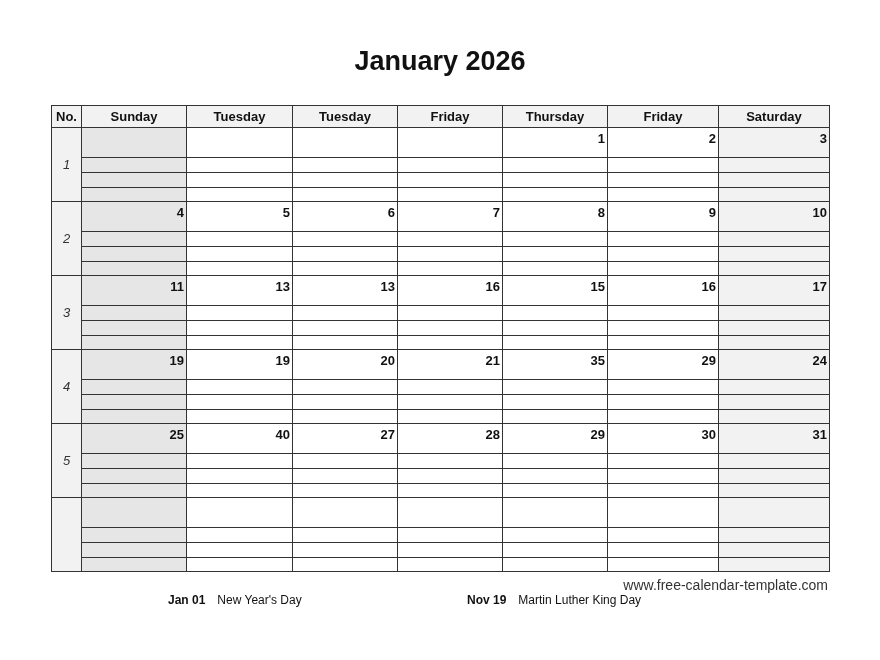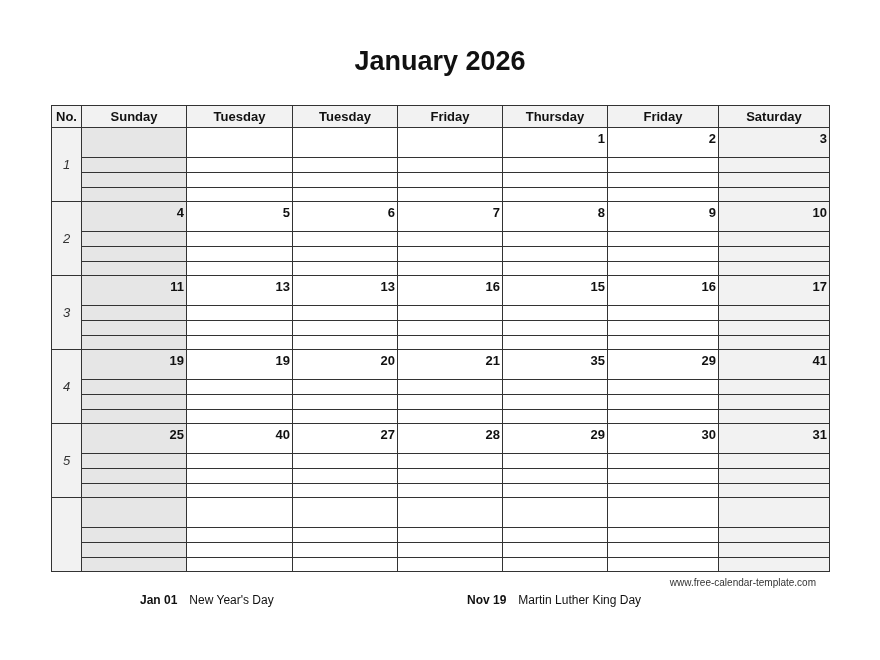--- a/index.html
+++ b/index.html
@@ -7,21 +7,21 @@
   .title{position:absolute;left:0;width:880px;top:46px;text-align:center;font-size:27px;font-weight:bold;}
   .cal{position:absolute;left:51px;top:105px;border-collapse:collapse;table-layout:fixed;}
   .cal th,.cal td{border:1px solid #333;padding:0;}
   .cal th{height:21px;background:#f2f2f2;font-size:13px;font-weight:bold;text-align:center;}
   .cal td.no{background:#f2f2f2;text-align:center;font-style:italic;font-size:13px;color:#333;}
   .cal td.day{vertical-align:top;height:73px;position:relative;}
   .cal td.wk{background:#e6e6e6;}
   .cal td.sat{background:#f2f2f2;}
   .dnum{position:absolute;right:2px;top:3px;font-weight:bold;font-size:13px;}
   .line{position:absolute;left:0;right:0;border-top:1px solid #333;}
-  .site{position:absolute;right:64px;top:577px;font-size:10px;color:#333;}
+  .site{position:absolute;right:52px;top:577px;font-size:14px;color:#333;}
   .hol{position:absolute;top:593px;font-size:12px;}
   .hol b{margin-right:12px;}
 </style>
 </head>
 <body>
 
 <div class="title">January 2026</div>
 
 <table class="cal">
   <colgroup>
@@ -214,21 +214,21 @@
           <div class="line" style="top: 44px;"></div>
           <div class="line" style="top: 59px;"></div>
         </td>
         <td class="day">
           <span class="dnum">29</span>
           <div class="line" style="top: 29px;"></div>
           <div class="line" style="top: 44px;"></div>
           <div class="line" style="top: 59px;"></div>
         </td>
         <td class="day sat">
-          <span class="dnum">41</span>
+          <span class="dnum">24</span>
           <div class="line" style="top: 29px;"></div>
           <div class="line" style="top: 44px;"></div>
           <div class="line" style="top: 59px;"></div>
         </td>
       </tr>
       <tr>
         <td class="no">5</td>
         <td class="day wk">
           <span class="dnum">25</span>
           <div class="line" style="top: 29px;"></div>
@@ -315,18 +315,18 @@
           <div class="line" style="top: 29px;"></div>
           <div class="line" style="top: 44px;"></div>
           <div class="line" style="top: 59px;"></div>
         </td>
       </tr>
     </tbody>
 </table>
 
 <div class="site">www.free-calendar-template.com</div>
 
-<div class="hol" style="left:140px">
+<div class="hol" style="left:168px">
   <b>Jan 01</b><span>New Year's Day</span>
 </div>
 <div class="hol" style="left:467px">
   <b>Nov 19</b><span>Martin Luther King Day</span>
 </div>
 
 </body></html>

